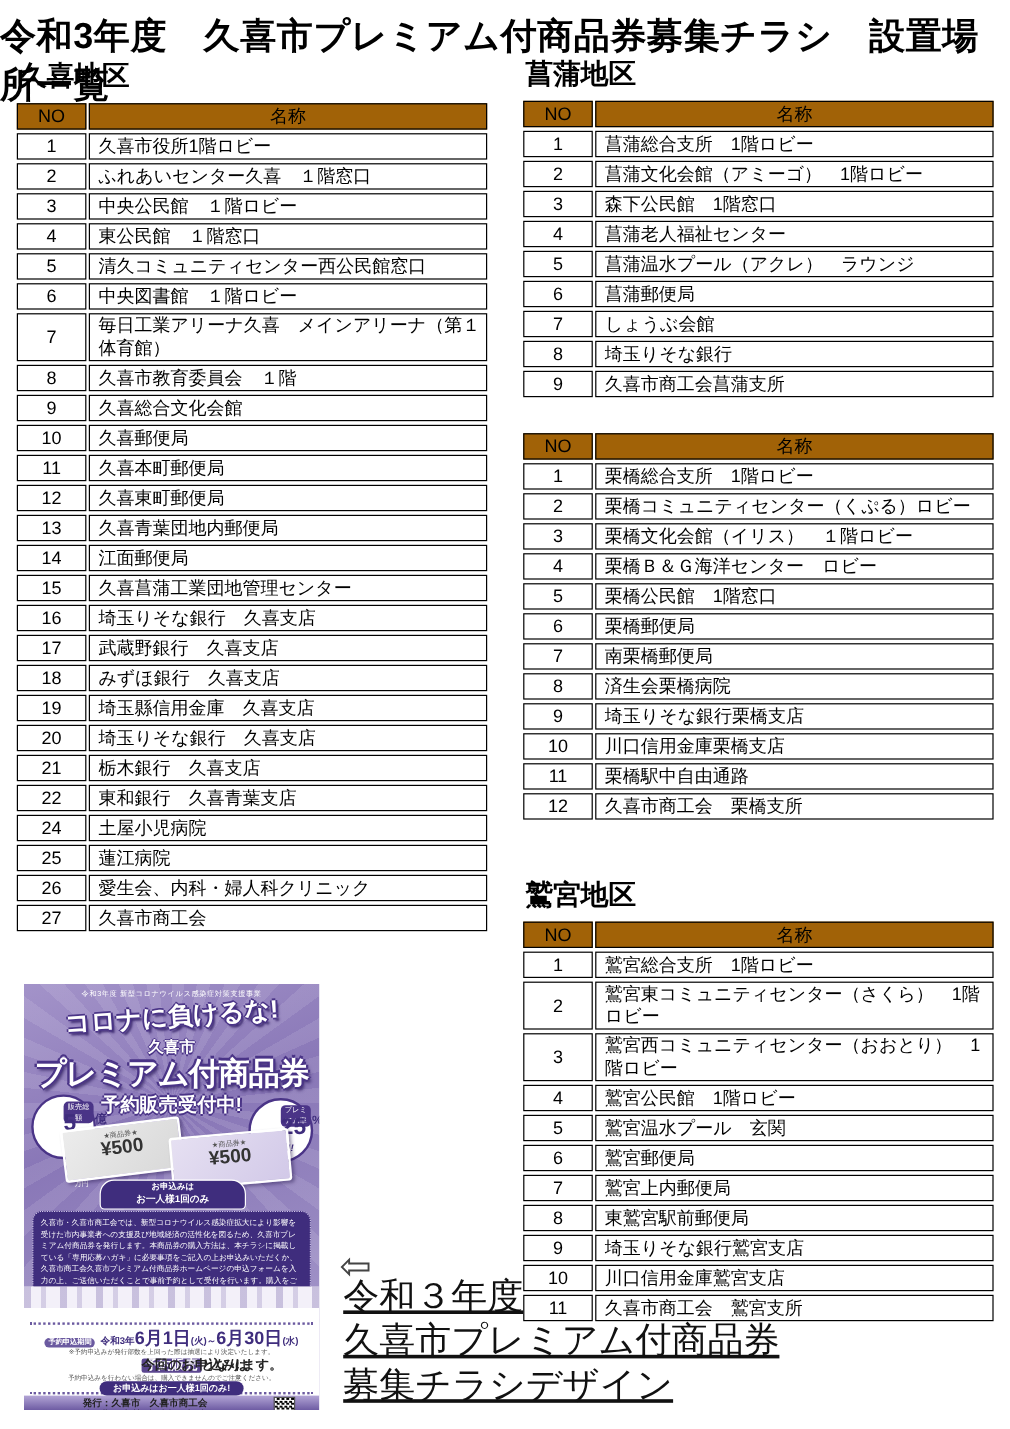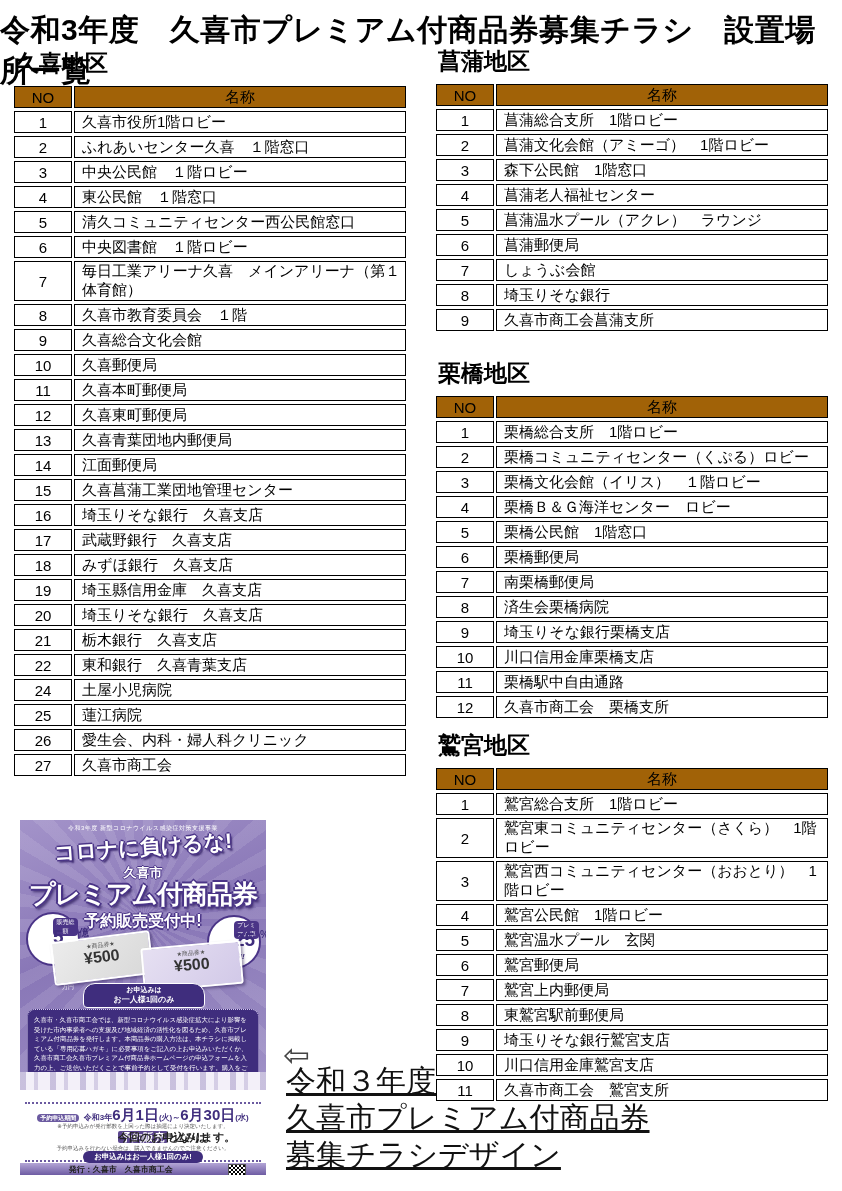--- a/index.html
+++ b/index.html
@@ -263,21 +263,20 @@
           </tr>
           <tr>
             <td class="no">9</td>
             <td class="name">久喜市商工会菖蒲支所</td>
           </tr>
         </tbody>
     </table>
   </section>
 
   <section class="district d2">
-    <h2>栗橋地区</h2>
     <table class="loc">
       <thead>
         <tr>
           <th class="no">NO</th>
           <th>名称</th>
         </tr>
       </thead>
       <tbody>
           <tr>
             <td class="no">1</td>

